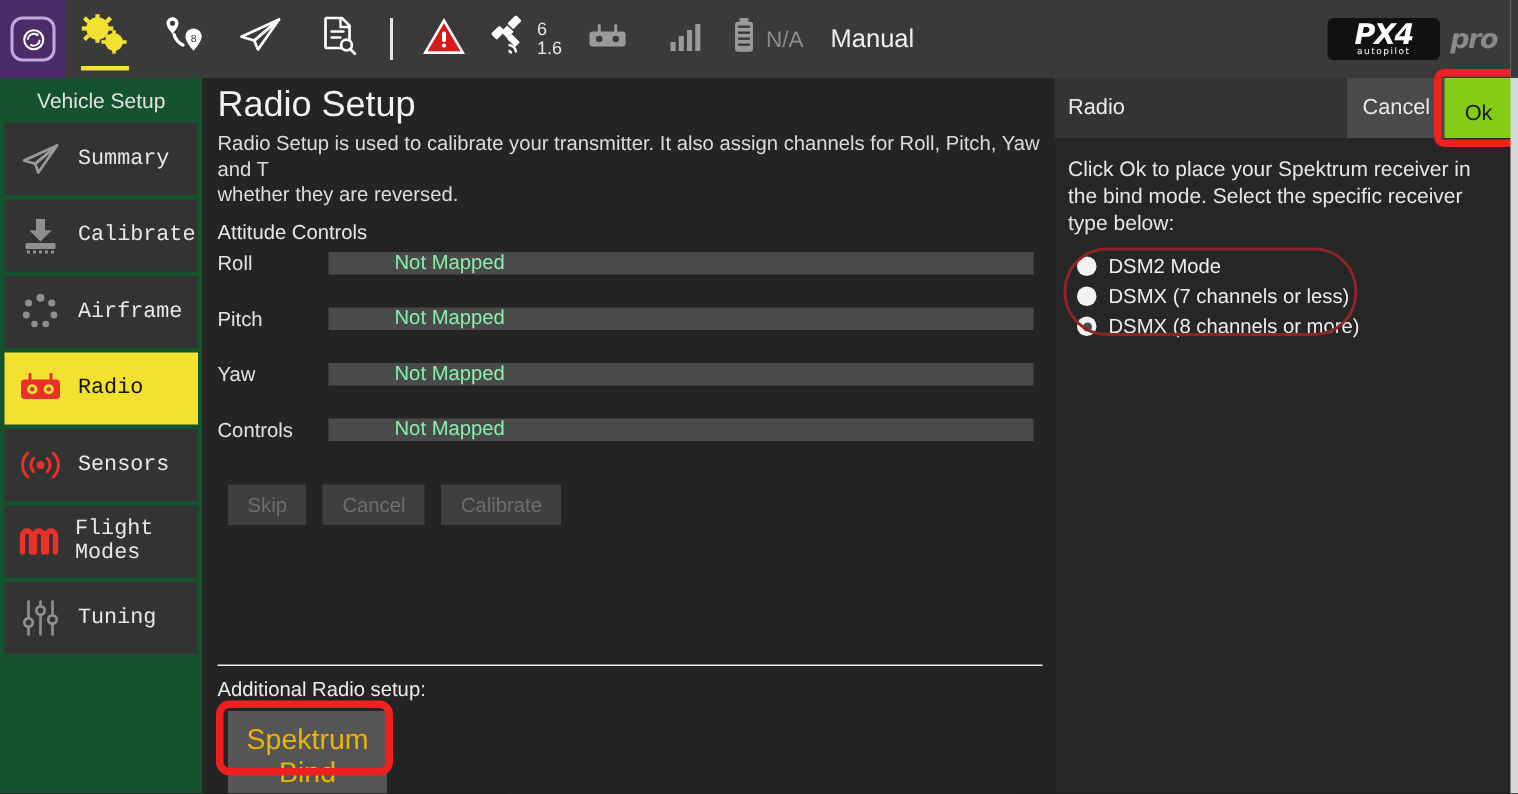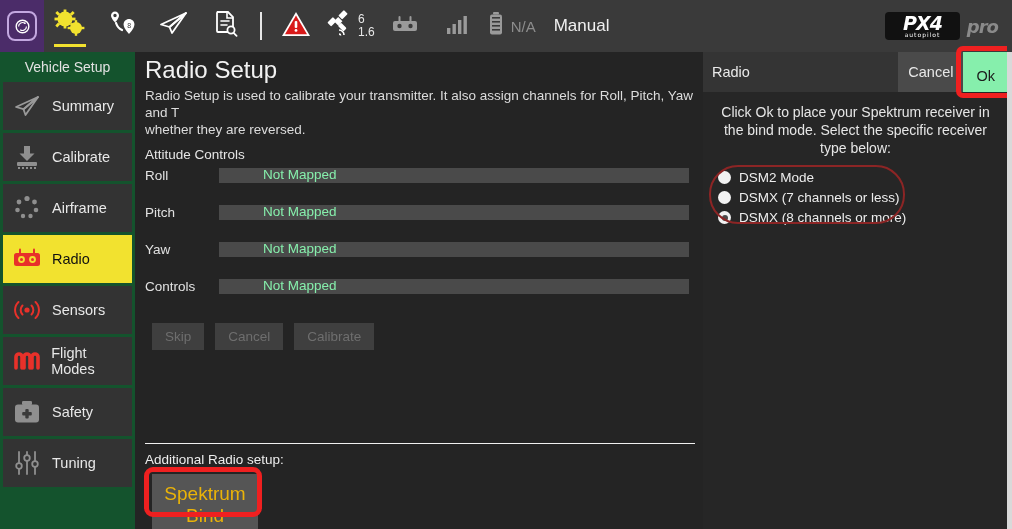--- a/index.html
+++ b/index.html
@@ -71,21 +71,21 @@
   #sidebar {
     position: absolute; left: 0; top: 52px; width: 135px; height: 477px;
     background: #14532d; overflow: hidden;
   }
   #sidebar-title {
     height: 30px; display: flex; align-items: center; justify-content: center;
     color: #e2e2e2; font-size: 14px;
   }
   .side-item {
     height: 48px; margin: 0 3px 3px 3px; background: #333333;
-    display: flex; align-items: center; padding-left: 8px; gap: 9px;
+    display: flex; align-items: center; padding-left: 8px; gap: 9px; font-family: Liberation Mono, monospace;
   }
   .side-item.selected { background: #f2e22f; }
   .side-item.selected .side-label { color: #111111; }
   .side-icon { width: 32px; height: 30px; display: flex; align-items: center; justify-content: center; }
   .side-label { color: #e8e8e8; font-size: 14.5px; }
 
   
   #main {
     position: absolute; left: 135px; top: 52px; width: 568px; height: 477px;
     background: #242424; padding: 0 8px;
@@ -133,26 +133,26 @@
   #dialog-bar {
     height: 40px; background: #343434; display: flex; align-items: center;
   }
   #dialog-title { color: #eaeaea; font-size: 14.5px; padding-left: 9px; flex: 1; }
   #dialog-cancel {
     background: #4a4a4a; color: #e8e8e8; font-size: 14.5px; border: none;
     height: 40px; padding: 0 10px;
   }
   #dialog-ok-wrap { position: relative; }
   #dialog-ok {
-    background: #86efac; color: #1b1b1b; font-size: 14.5px; border: none;
+    background: #84cc16; color: #1b1b1b; font-size: 14.5px; border: none;
     height: 40px; padding: 16px 13px;
   }
   #ok-hl { left: -7px; top: -6px; width: 63px; height: 52px; border-radius: 7px; }
 
-  #dialog-body { padding: 11px 9px 0 9px; position: relative; text-align: center; }
+  #dialog-body { padding: 11px 9px 0 9px; position: relative; }
   #dialog-text { color: #e6e6e6; font-size: 14px; line-height: 18px; }
   #radio-group { position: relative; margin-top: 8px; padding: 3px 0 3px 6px; }
   #radio-hl {
     position: absolute; left: -3px; top: 0px; width: 196px; height: 59px;
     border: 2px solid #8c2525; border-radius: 29px; pointer-events: none;
   }
   .radio-row { display: flex; align-items: center; gap: 8px; height: 19px; margin-bottom: 1px; }
   .radio-dot {
     width: 13px; height: 13px; border-radius: 50%; background: #f2f2f2;
     display: flex; align-items: center; justify-content: center; flex: none;
@@ -404,33 +404,20 @@
         <svg width="30" height="24" viewBox="0 0 30 24" fill="none" stroke="#e8312a" stroke-width="3.6" stroke-linecap="round">
           <path d="M4 19V8a3 3 0 0 1 6 0v11"></path>
           <path d="M12 19V8a3 3 0 0 1 6 0v11"></path>
           <path d="M20 19V8a3 3 0 0 1 6 0v11"></path>
         </svg>
       </span>
       <span class="side-label">Flight Modes</span>
     </div>
 
 
-    <div class="side-item">
-      <span class="side-icon">
-        <svg width="28" height="26" viewBox="0 0 28 26" fill="#8f8f8f">
-          <rect x="9" y="2" width="10" height="4" rx="1.3"></rect>
-          <rect x="2" y="5.5" width="24" height="18" rx="3"></rect>
-          <g fill="#3a3a3a">
-              <rect x="12.3" y="10" width="3.4" height="9.5" rx="1"></rect>
-              <rect x="9.2" y="13.1" width="9.6" height="3.4" rx="1"></rect>
-            </g>
-        </svg>
-      </span>
-      <span class="side-label">Safety</span>
-    </div>
 
     <div class="side-item">
       <span class="side-icon">
         <svg width="28" height="26" viewBox="0 0 28 26" fill="none" stroke="#8f8f8f" stroke-width="1.8" stroke-linecap="round">
           <path d="M6 2v22M14 2v22M22 2v22"></path>
           <circle cx="6" cy="16" r="2.8" fill="#333"></circle>
             <circle cx="14" cy="8" r="2.8" fill="#333"></circle>
             <circle cx="22" cy="14" r="2.8" fill="#333"></circle>
         </svg>
       </span>

